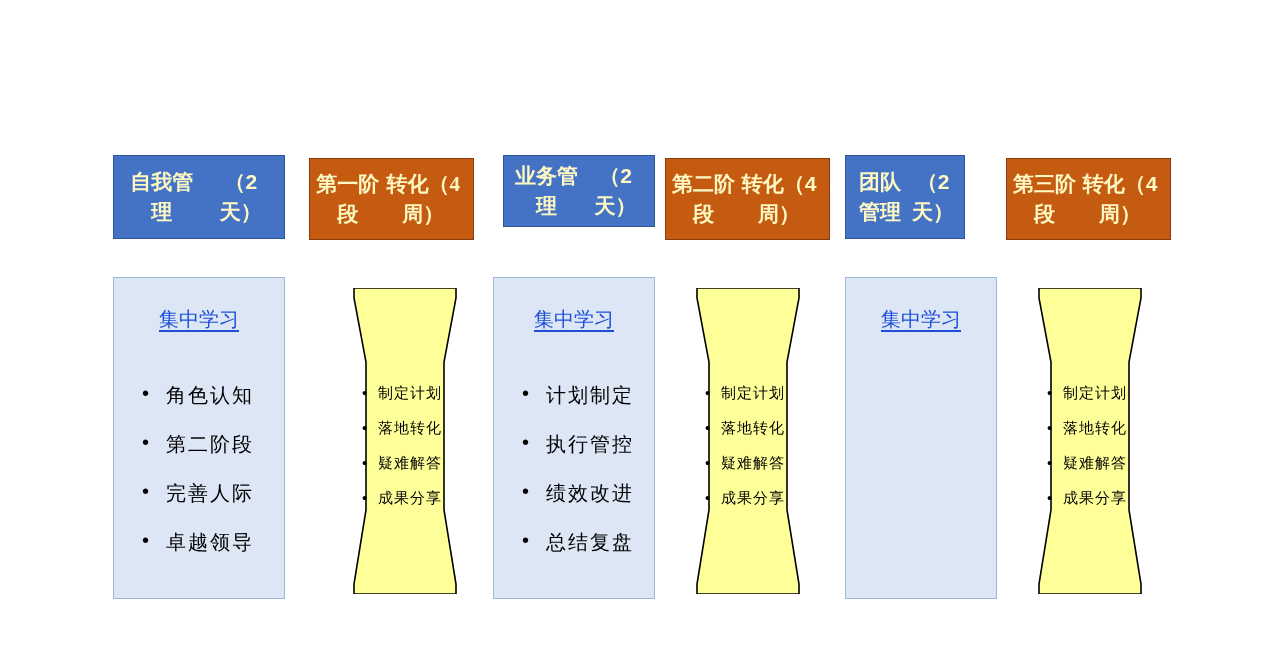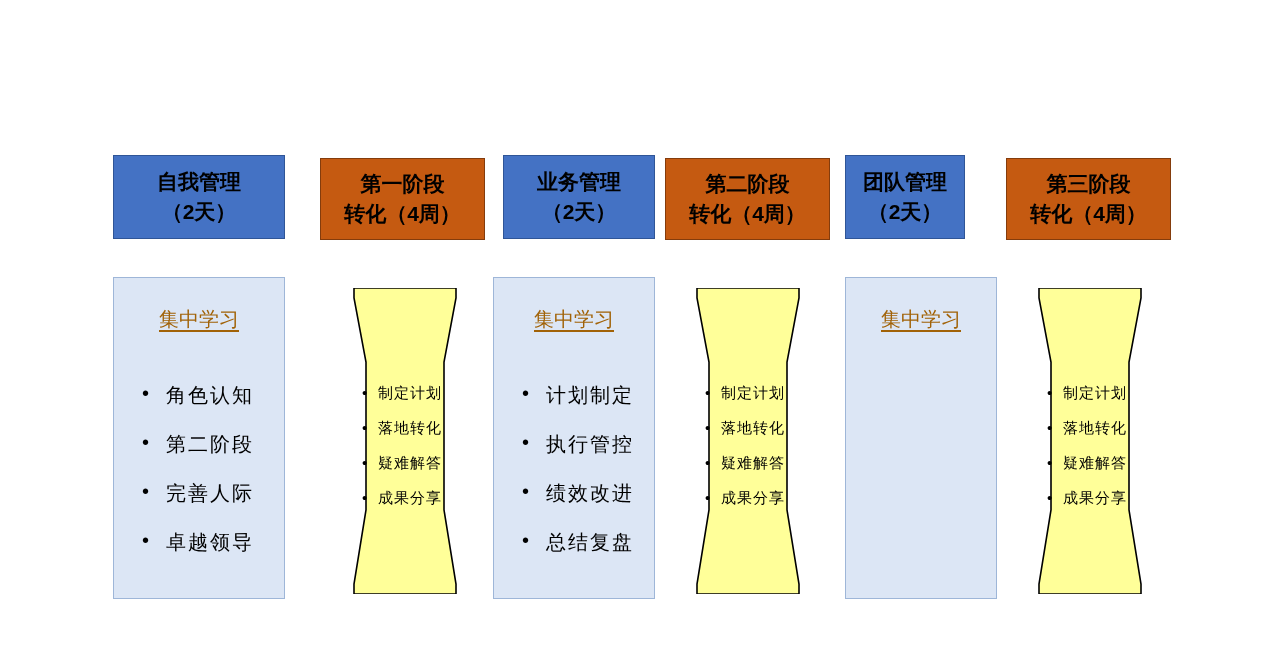--- a/index.html
+++ b/index.html
@@ -33,27 +33,27 @@
     white-space: nowrap;
   }
   .title .hl {
     color: #e8130a;
   }
 
   
   .hdr {
     position: absolute;
     box-sizing: border-box;
-    color: #000000;
+    color: #fef9c3;
     font-weight: bold;
     font-size: 21px;
     line-height: 30px;
     text-align: center;
     display: flex;
-    flex-direction: column;
+    flex-direction: row;
     align-items: center;
     justify-content: center;
     padding: 4px 6px;
   }
   .hdr.blue {
     background: #4472c4;
     border: 1.5px solid #2f5597;
   }
   .hdr.orange {
     background: #c55a11;
@@ -67,21 +67,21 @@
     background: #dce6f5;
     border: 1px solid #9eb6d8;
   }
   .panel-title {
     position: absolute;
     left: 0;
     top: 28px;
     width: 100%;
     text-align: center;
     font-size: 20px;
-    color: #a16207;
+    color: #1d4ed8;
     text-decoration: underline;
     text-underline-offset: 4px;
   }
   .panel-list {
     position: absolute;
     left: 26px;
     top: 104px;
     margin: 0;
     padding: 0;
     list-style: none;
@@ -136,26 +136,26 @@
 <body>
 
 <div id="stage">
 
 
   <div class="hdr blue" style="left:113px; top:155px; width:172px; height:84px;">
     <div>自我管理</div>
     <div>（2天）</div>
   </div>
 
-  <div class="hdr orange" style="left:320px; top:158px; width:165px; height:82px;">
+  <div class="hdr orange" style="left:309px; top:158px; width:165px; height:82px;font-family:Liberation Serif, serif;">
     <div>第一阶段</div>
     <div>转化（4周）</div>
   </div>
 
-  <div class="hdr blue" style="left:503px; top:155px; width:152px; height:84px;">
+  <div class="hdr blue" style="left:503px; top:155px; width:152px; height:72px;">
     <div>业务管理</div>
     <div>（2天）</div>
   </div>
 
   <div class="hdr orange" style="left:665px; top:158px; width:165px; height:82px;">
     <div>第二阶段</div>
     <div>转化（4周）</div>
   </div>
 
   <div class="hdr blue" style="left:845px; top:155px; width:120px; height:84px;">

